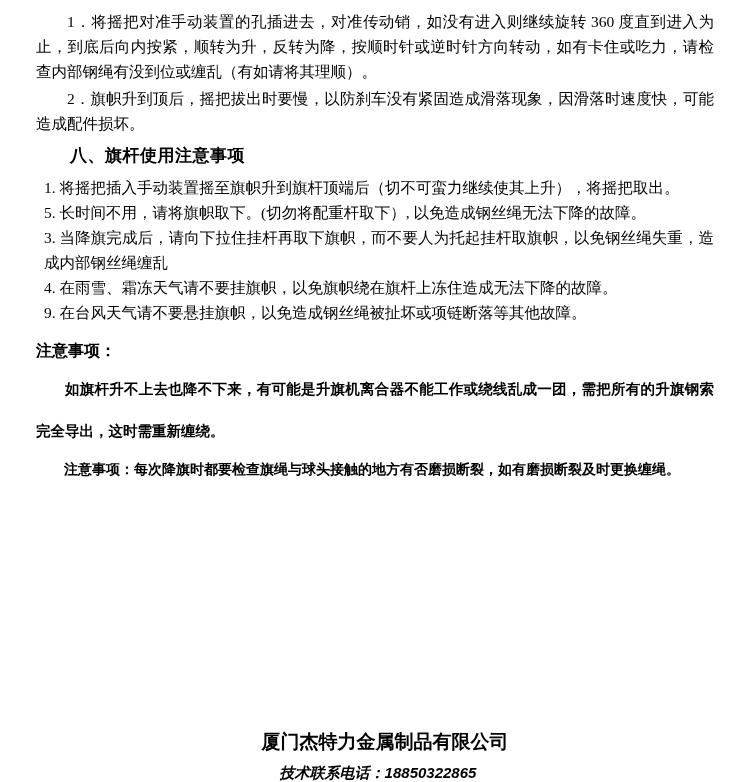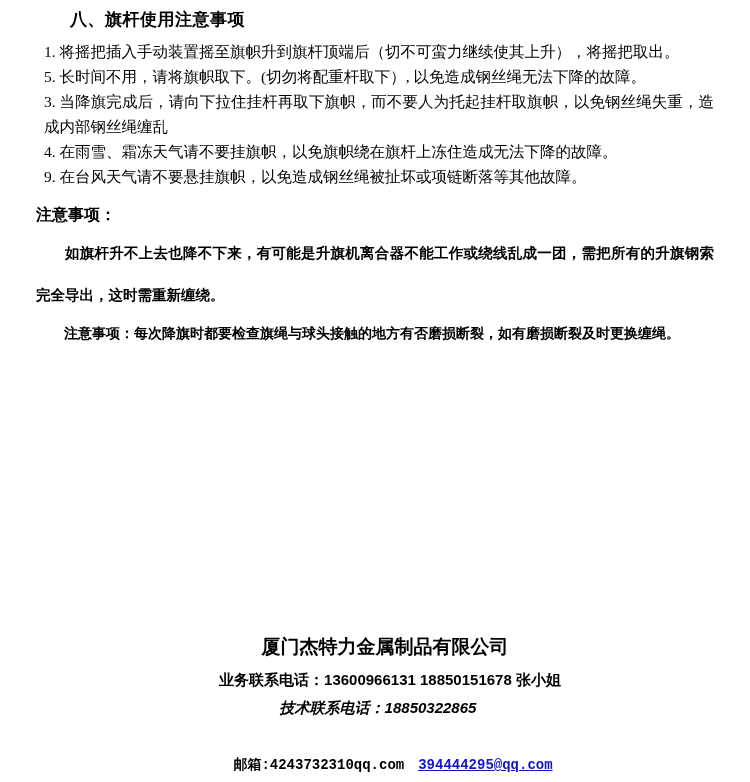--- a/index.html
+++ b/index.html
@@ -133,39 +133,39 @@
     text-decoration: underline;
     margin-left: 14px;
   }
 </style>
 </head>
 <body>
 
 <div class="page">
 
 
+  <div class="body-block-1">
+    <p class="para indent2">1．将摇把对准手动装置的孔插进去，对准传动销，如没有进入则继续旋转 360 度直到进入为止，到底后向内按紧，顺转为升，反转为降，按顺时针或逆时针方向转动，如有卡住或吃力，请检查内部钢绳有没到位或缠乱（有如请将其理顺）。</p>
+    <p class="para indent2 body-block-2">2．旗帜升到顶后，摇把拔出时要慢，以防刹车没有紧固造成滑落现象，因滑落时速度快，可能造成配件损坏。</p>
+  </div>
 
   <h2 class="section-heading" id="heading-eight">八、旗杆使用注意事项</h2>
 
   <div class="list-block">
     <p class="para">1. 将摇把插入手动装置摇至旗帜升到旗杆顶端后（切不可蛮力继续使其上升），将摇把取出。</p>
     <p class="para">5. 长时间不用，请将旗帜取下。(切勿将配重杆取下）, 以免造成钢丝绳无法下降的故障。</p>
     <p class="para">3. 当降旗完成后，请向下拉住挂杆再取下旗帜，而不要人为托起挂杆取旗帜，以免钢丝绳失重，造成内部钢丝绳缠乱</p>
     <p class="para">4. 在雨雪、霜冻天气请不要挂旗帜，以免旗帜绕在旗杆上冻住造成无法下降的故障。</p>
     <p class="para">9. 在台风天气请不要悬挂旗帜，以免造成钢丝绳被扯坏或项链断落等其他故障。</p>
   </div>
 
   <h3 class="fault-heading">注意事项：</h3>
 
   <p class="fault-para">如旗杆升不上去也降不下来，有可能是升旗机离合器不能工作或绕线乱成一团，需把所有的升旗钢索完全导出，这时需重新缠绕。</p>
 
   <p class="note-para">注意事项：每次降旗时都要检查旗绳与球头接触的地方有否磨损断裂，如有磨损断裂及时更换缠绳。</p>
 
   <div class="footer">
     <p class="company">厦门杰特力金属制品有限公司</p>
-    <p class="contact">业务联系电话：13600966131  18850151678 张小姐</p>
     <p class="contact contact2">技术联系电话：18850322865</p>
-    <div class="email-row">
-      <span class="email-plain">邮箱:4243732310qq.com</span><a class="email-link" href="#">394444295@qq.com</a>
-    </div>
   </div>
 
 </div>
 
 </body></html>

